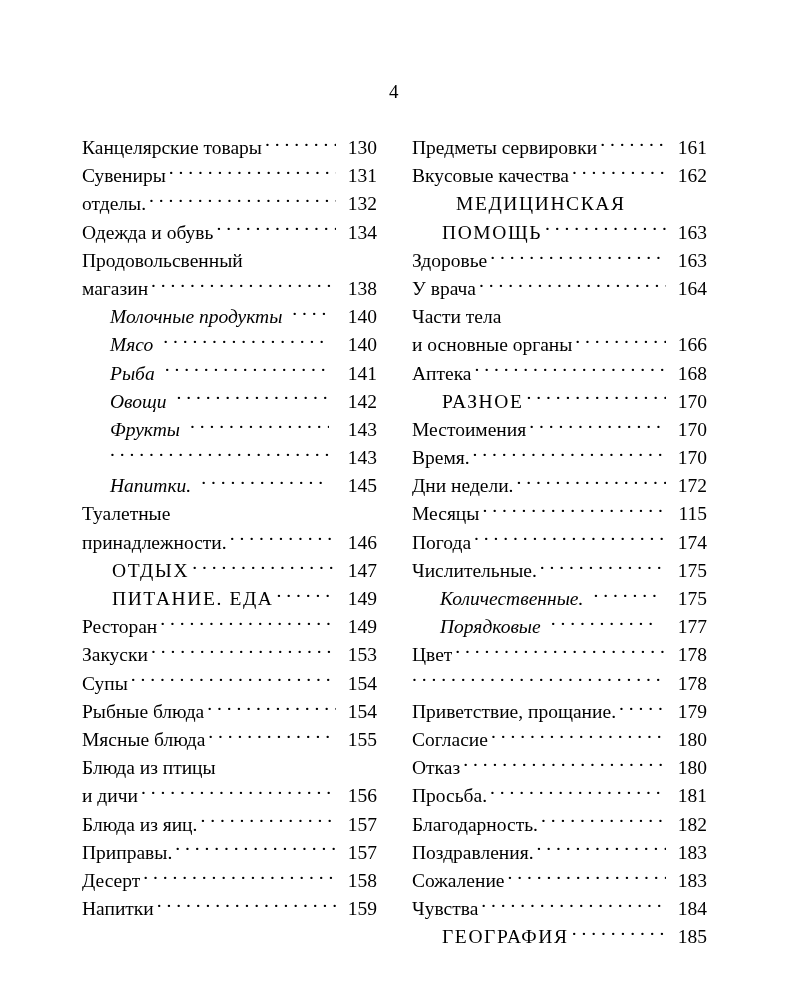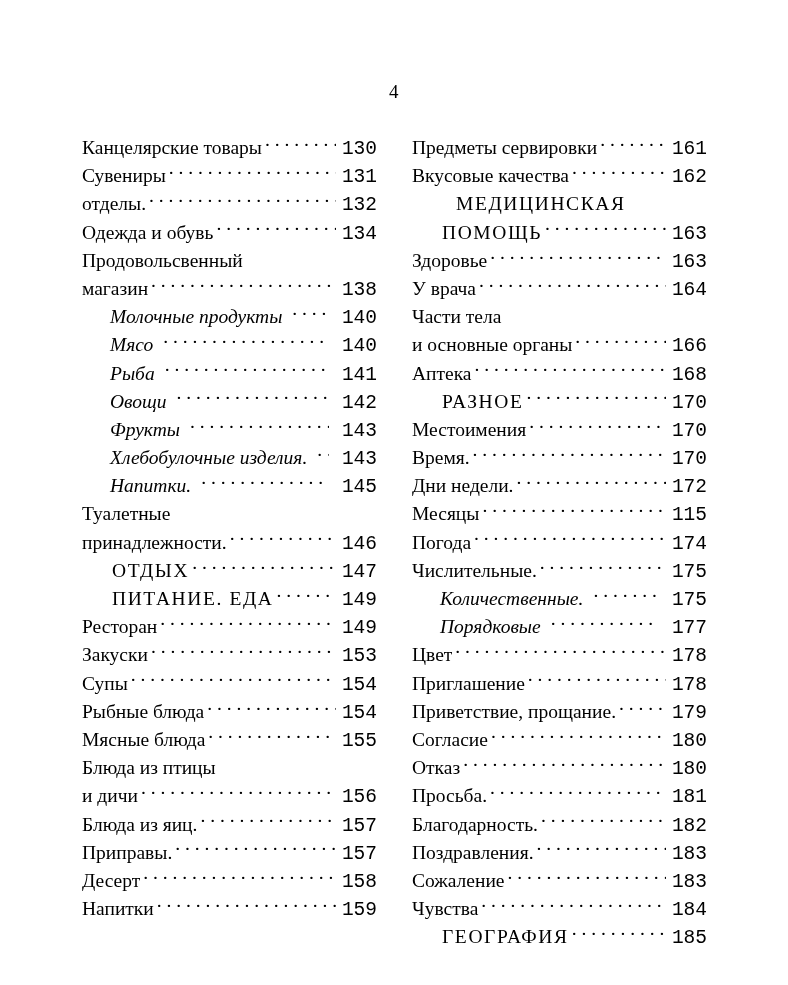--- a/index.html
+++ b/index.html
@@ -84,21 +84,20 @@
     font-size: 19.5px;
     letter-spacing: 0px;
   }
 
   .toc-page {
     flex: 0 0 auto;
     padding-left: 3px;
     text-align: right;
     min-width: 38px;
     font-variant-numeric: lining-nums;
-    font-family: Liberation Mono, monospace;
   }
 
   
   .toc-line.sub .toc-title {
     font-style: italic;
   }
   .toc-line.sub {
     padding-left: 28px;
     gap: 7px;
   }
@@ -176,21 +175,20 @@
           <span class="toc-title">Овощи</span>
           <span class="leader"></span>
           <span class="toc-page">142</span>
         </div>
         <div class="toc-line sub">
           <span class="toc-title">Фрукты</span>
           <span class="leader"></span>
           <span class="toc-page">143</span>
         </div>
         <div class="toc-line sub">
-          <span class="toc-title">Хлебобулочные изделия.</span>
           <span class="leader"></span>
           <span class="toc-page">143</span>
         </div>
         <div class="toc-line sub">
           <span class="toc-title">Напитки.</span>
           <span class="leader"></span>
           <span class="toc-page">145</span>
         </div>
         <div class="toc-line wrap">
           <span class="toc-title">Туалетные</span>
@@ -359,21 +357,20 @@
           <span class="toc-title">Порядковые</span>
           <span class="leader"></span>
           <span class="toc-page">177</span>
         </div>
         <div class="toc-line">
           <span class="toc-title">Цвет</span>
           <span class="leader"></span>
           <span class="toc-page">178</span>
         </div>
         <div class="toc-line">
-          <span class="toc-title">Приглашение</span>
           <span class="leader"></span>
           <span class="toc-page">178</span>
         </div>
         <div class="toc-line">
           <span class="toc-title">Приветствие, прощание.</span>
           <span class="leader"></span>
           <span class="toc-page">179</span>
         </div>
         <div class="toc-line">
           <span class="toc-title">Согласие</span>

